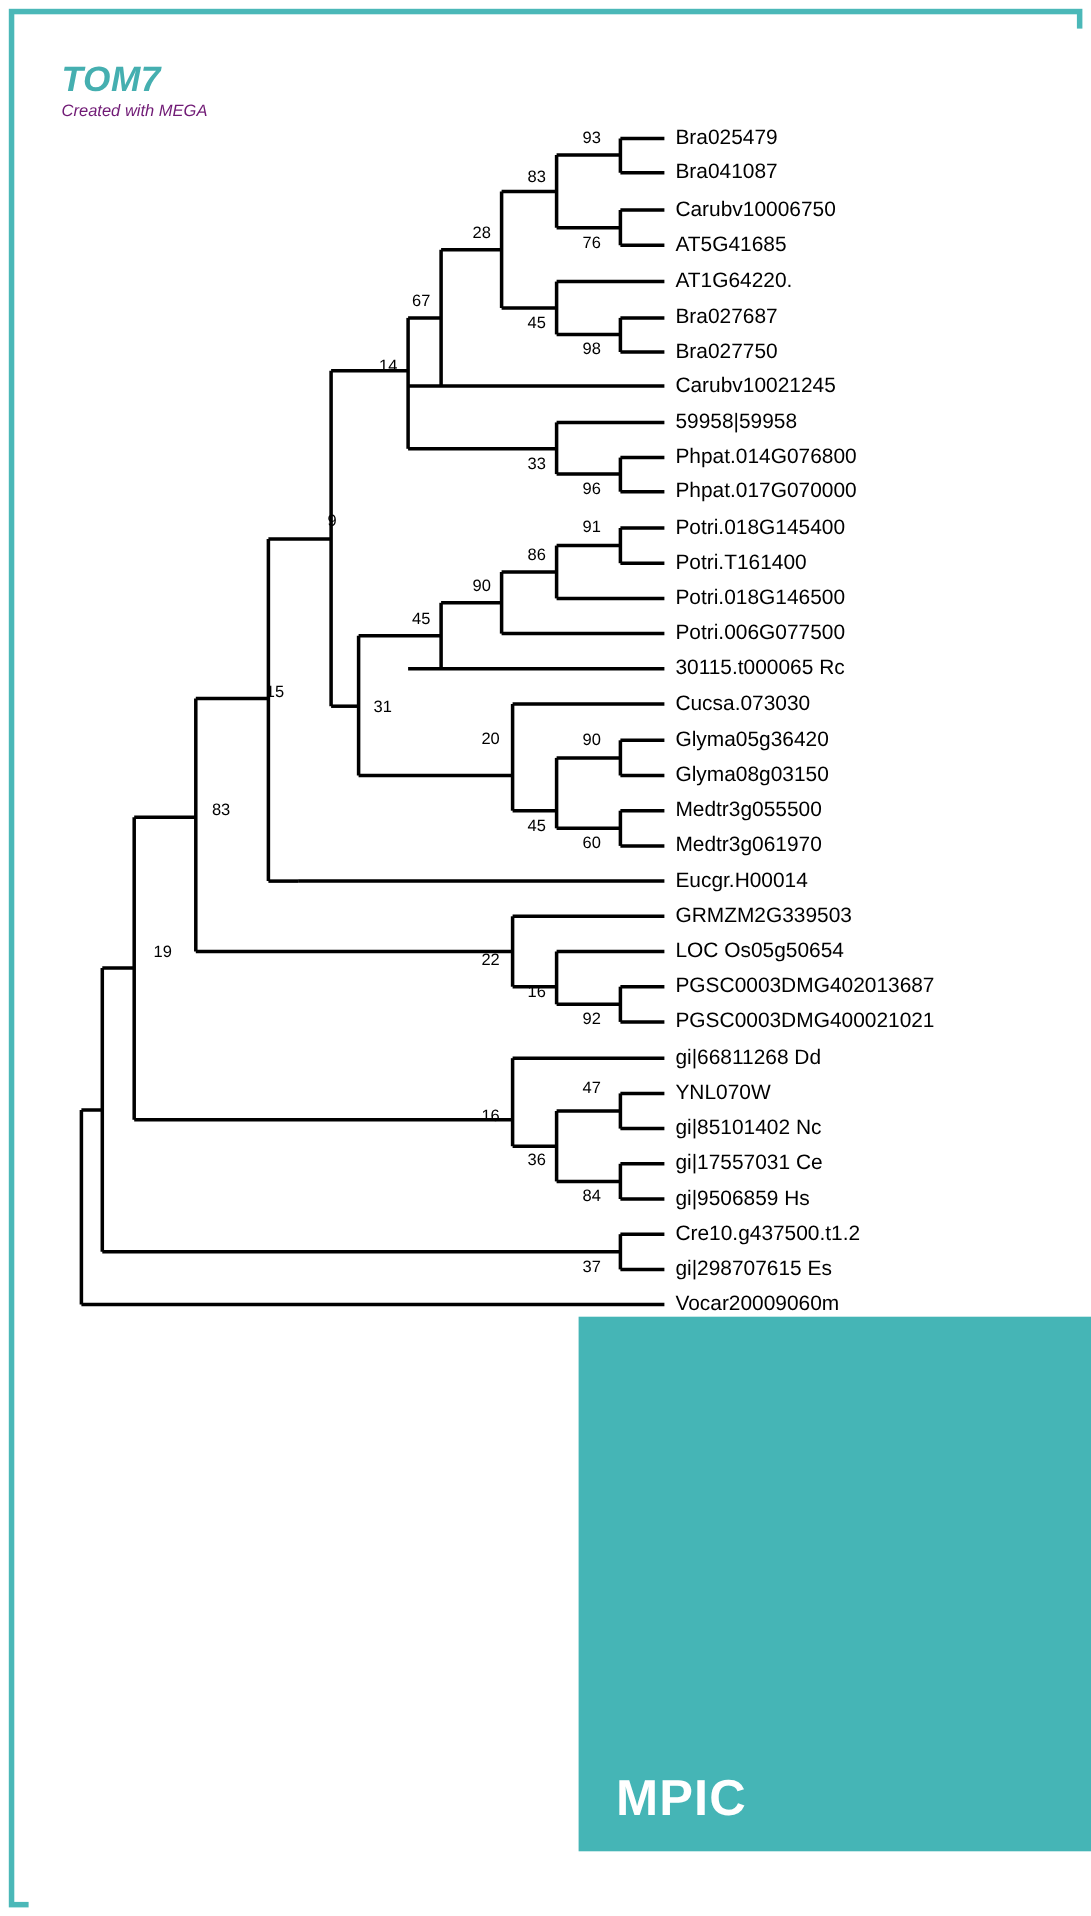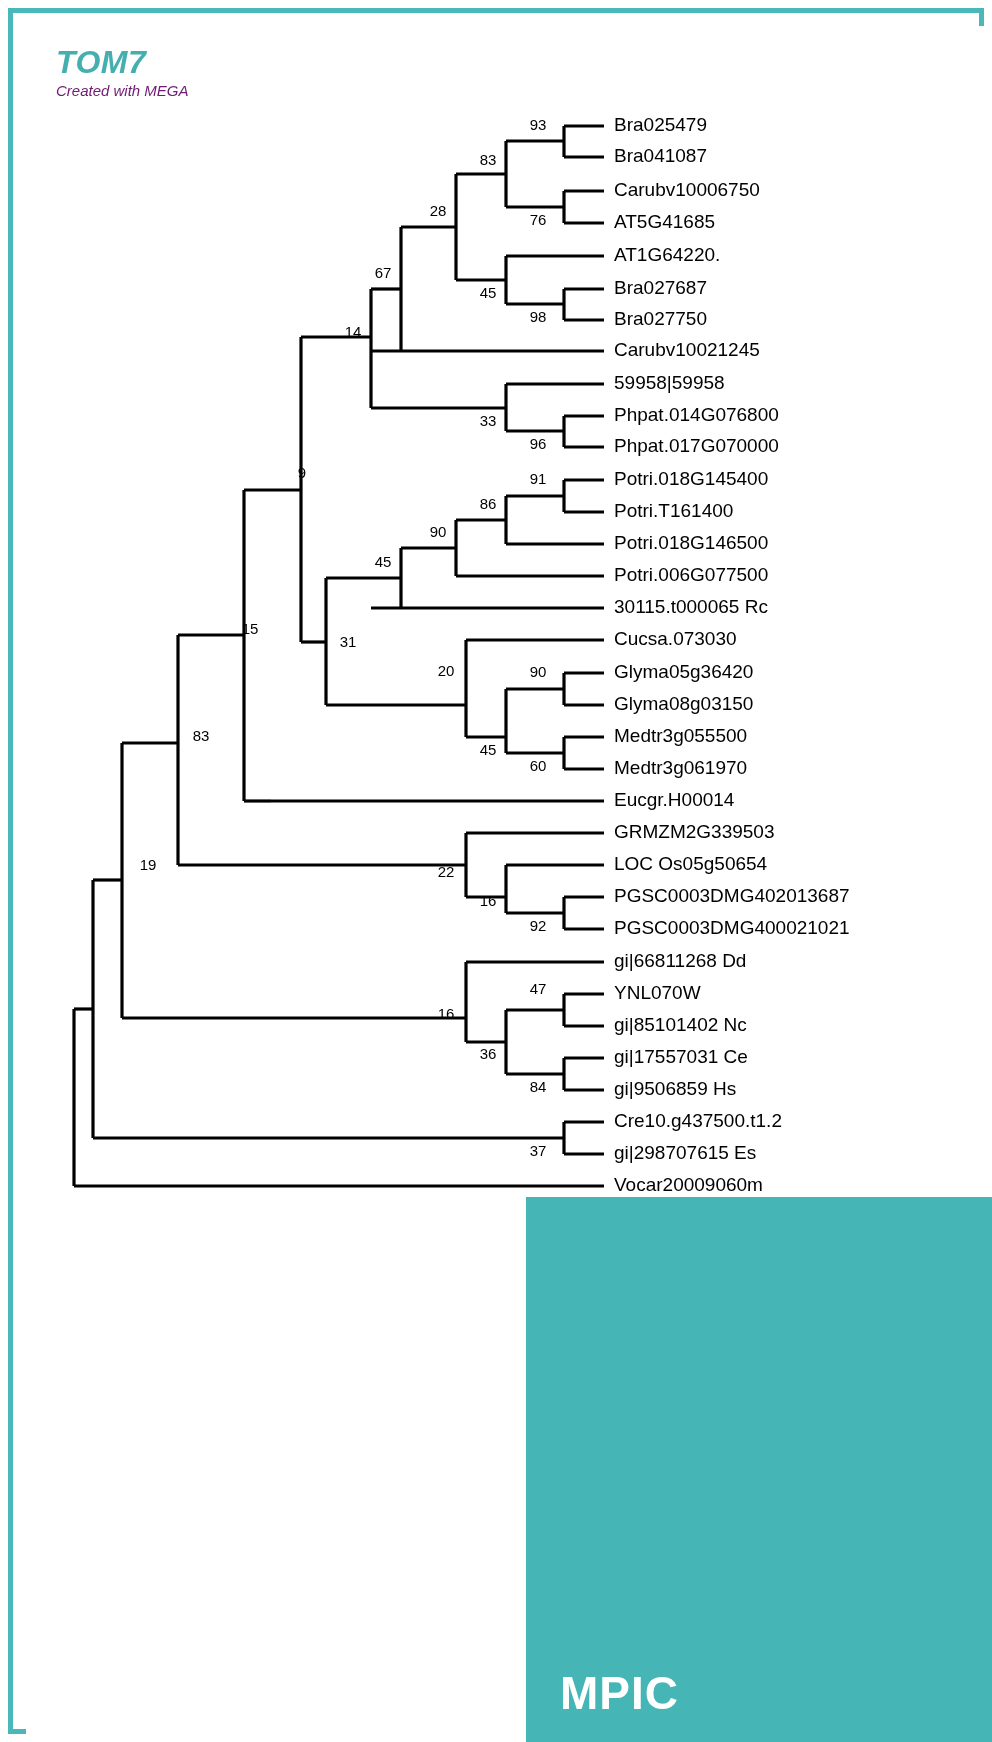--- a/index.html
+++ b/index.html
@@ -24,21 +24,21 @@
   #canvas{
     position:absolute;
     left:13px;top:13px;
     width:966px;height:1716px;
     background:#ffffff;
     overflow:hidden;
   }
   
   #header{
     position:absolute;
-    left:30px;top:20px;
+    left:30px;top:30px;
     width:420px;
     user-select:none;
   }
   #gene-title{
     font-size:32px;
     font-weight:bold;
     font-style:italic;
     color:#45AFB0;
     letter-spacing:0.5px;
     line-height:1.0;
@@ -52,21 +52,21 @@
     margin-top:5px;
     line-height:1.0;
     font-family:"Liberation Sans", sans-serif;
   }
   
   #mpic-block{
     position:absolute;
     left:500px;
     top:1171px;
     width:466px;
-    height:545px;
+    height:486px;
     background:#45B5B6;
   }
   #mpic-text{
     position:absolute;
     left:34px;
     bottom:22px;
     font-size:46px;
     font-weight:bold;
     color:#ffffff;
     letter-spacing:1px;

